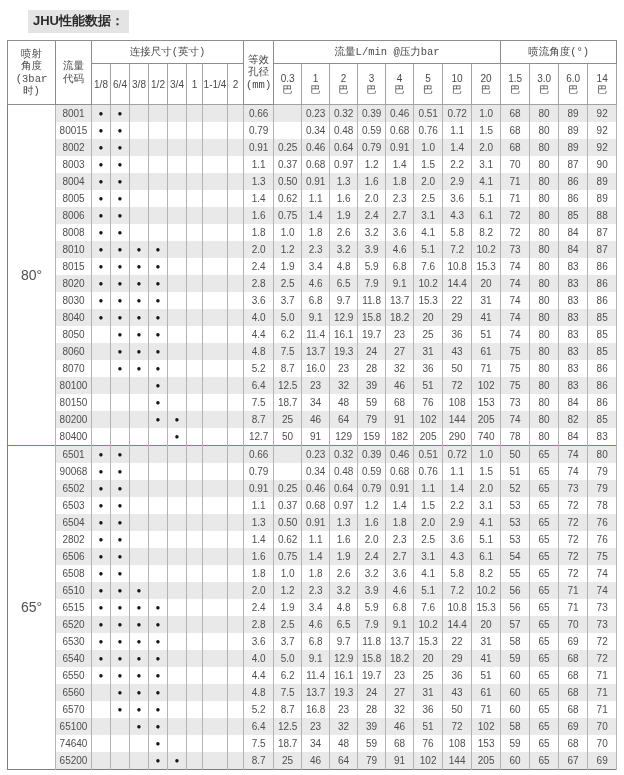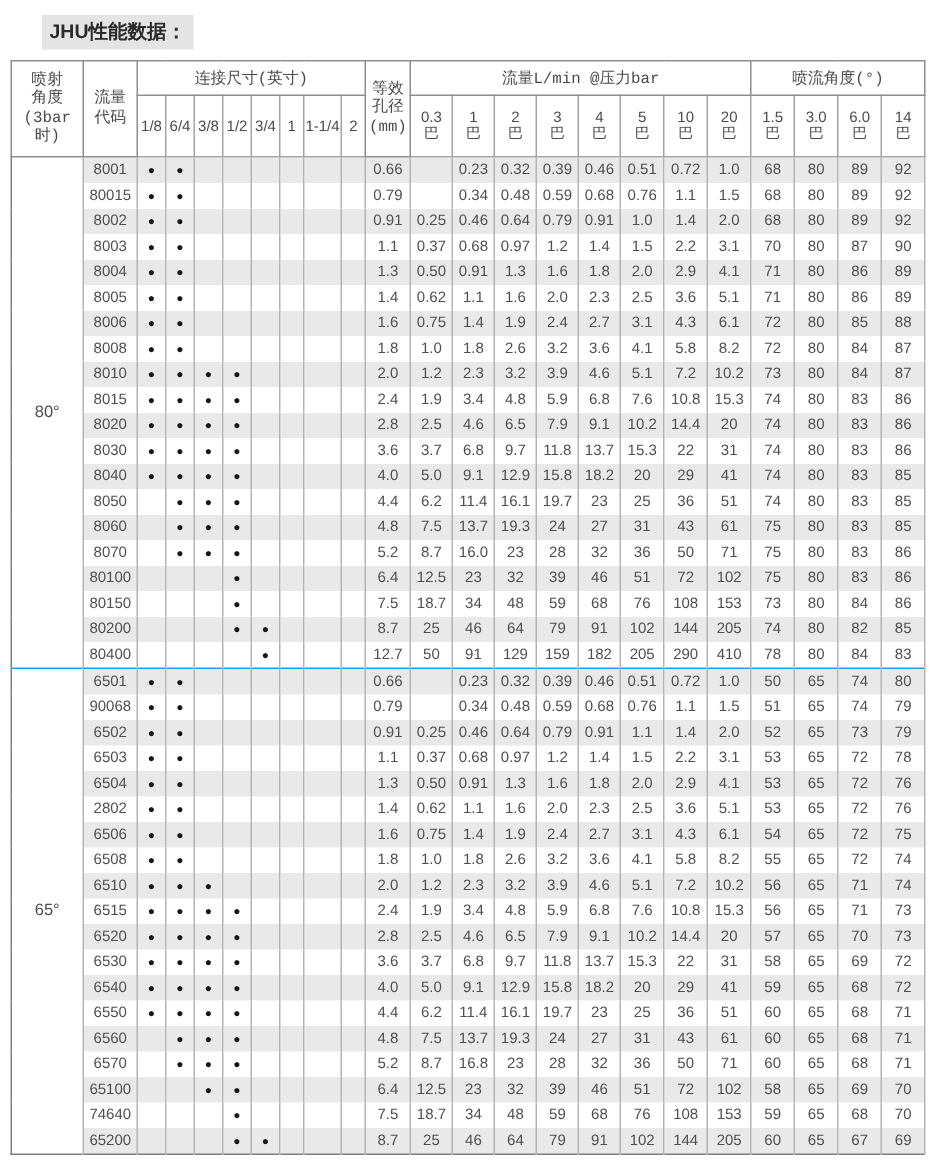--- a/index.html
+++ b/index.html
@@ -8,21 +8,21 @@
   .title{display:inline-block;margin:0 0 7px 21px;font-size:13px;font-weight:bold;color:#2b2b2b;background:#e4e4e4;padding:2px 5px 3px 5px;}
   table{border-collapse:collapse;table-layout:fixed;width:609px;font-size:10px;color:#4e4e4e;border:1px solid #7e7e7e;}
   th,td{padding:0;text-align:center;vertical-align:middle;overflow:hidden;}
   thead th{border:1px solid #a3a3a3;font-weight:normal;color:#4a4a4a;background:#fff;}
   thead tr.group-row th{height:22px;font-size:10.5px;font-family:Liberation Mono, monospace;}
   thead tr.sub-row th{height:40px;}
   thead{border-bottom:1px solid #7e7e7e;}
   .pre{white-space:pre-line;line-height:1.15;}
   tbody td{height:17px;border-left:1px solid #b3b3b3;border-right:1px solid #b3b3b3;border-top:none;border-bottom:none;line-height:17px;white-space:nowrap;}
   tbody tr.alt td{background:#e9e9e9;}
-  td.angle-col{background:#fff !important;border-left:none;font-size:11px;}
+  td.angle-col{background:#fff !important;border-left:none;font-size:14px;}
   td.db{border-left:1px solid #858585;}
   th.gb{border-color:#8d8d8d;}
   tbody.section-divide tr:first-child td{border-top:1px solid #0ea5e9;}
   td.dot-col{font-size:8px;color:#161616;}
   col.c-angle{width:48px;} col.c-code{width:36px;}
   col.c-d1,col.c-d2,col.c-d3,col.c-d4,col.c-d5{width:19px;} col.c-d6{width:16px;} col.c-d7{width:25px;} col.c-d8{width:16px;}
   col.c-ap{width:30px;}
   col.c-f1,col.c-f2,col.c-f3,col.c-f4,col.c-f5{width:28px;} col.c-f6,col.c-f7,col.c-f8{width:29px;}
   col.c-a1,col.c-a2,col.c-a3,col.c-a4{width:29px;}
 </style>
@@ -577,21 +577,21 @@
           <td class="dot-col"></td>
           <td class="dot-col"></td>
           <td class="db">12.7</td>
           <td class="db">50</td>
           <td>91</td>
           <td>129</td>
           <td>159</td>
           <td>182</td>
           <td>205</td>
           <td>290</td>
-          <td>410</td>
+          <td>740</td>
           <td class="db">78</td>
           <td>80</td>
           <td>84</td>
           <td>83</td>
         </tr>
       </tbody>
       <tbody class="section-divide">
         <tr class="alt">
           <td class="angle-col" rowspan="19">65°</td>
           <td class="db">6501</td>

